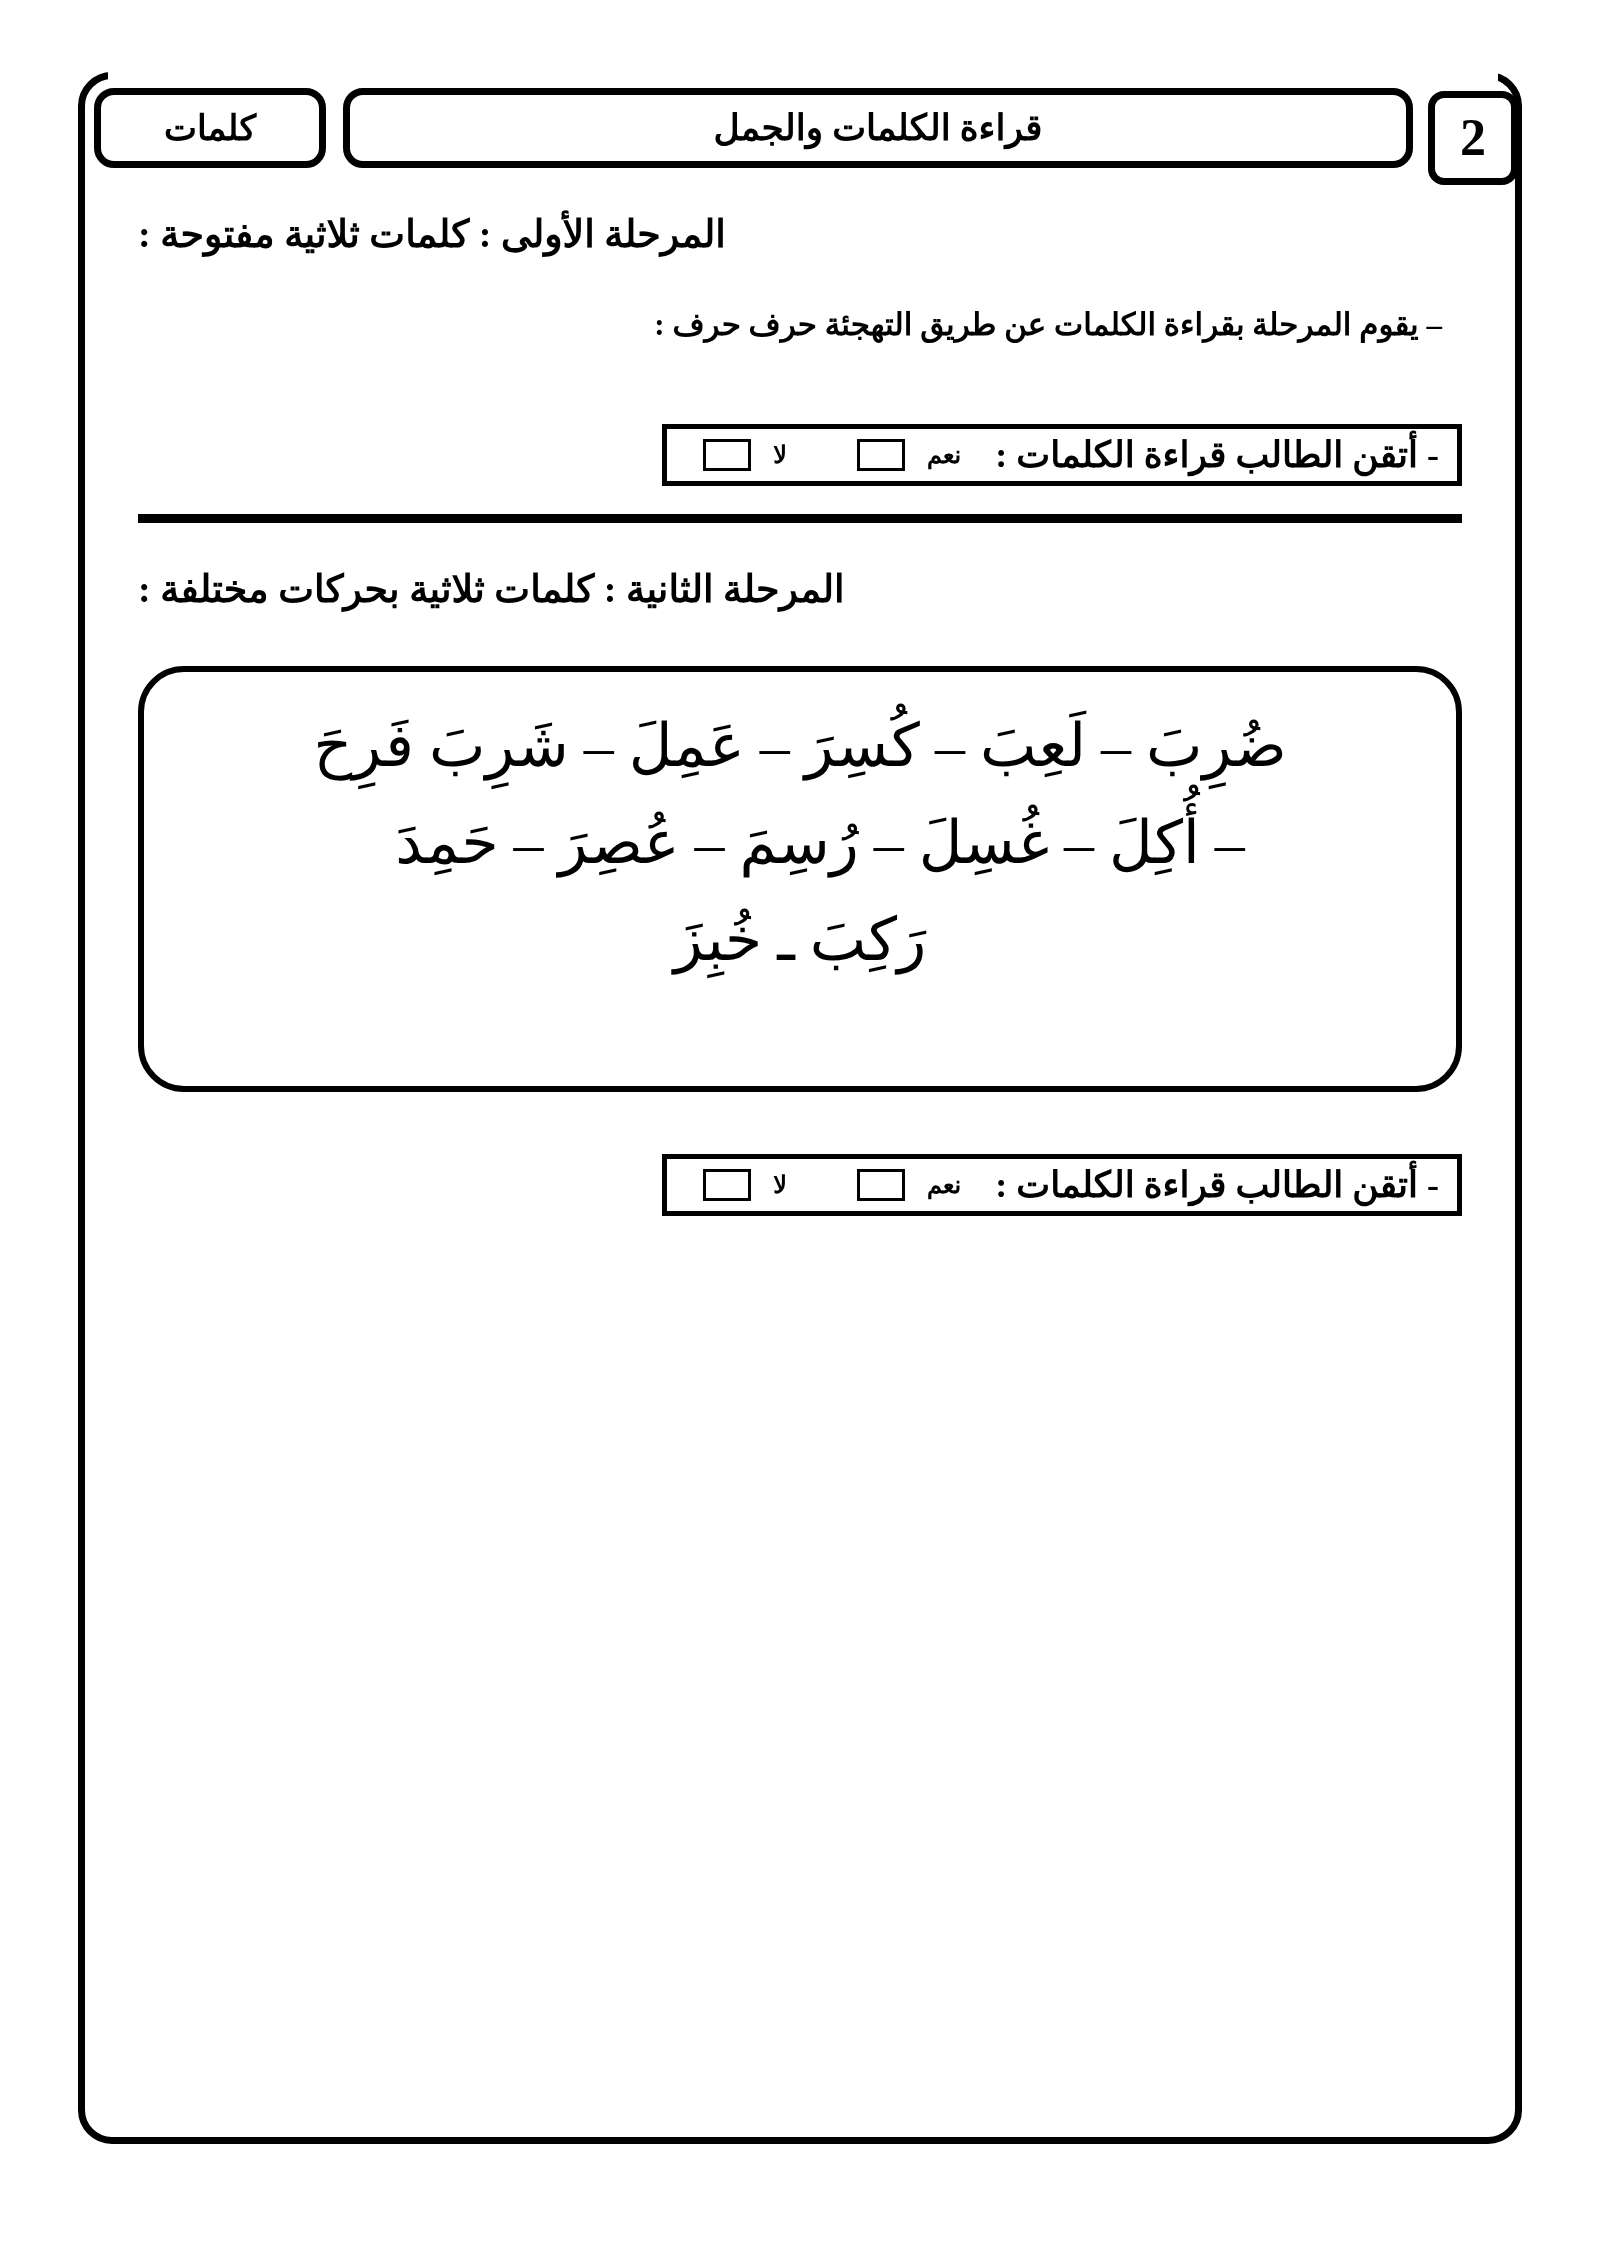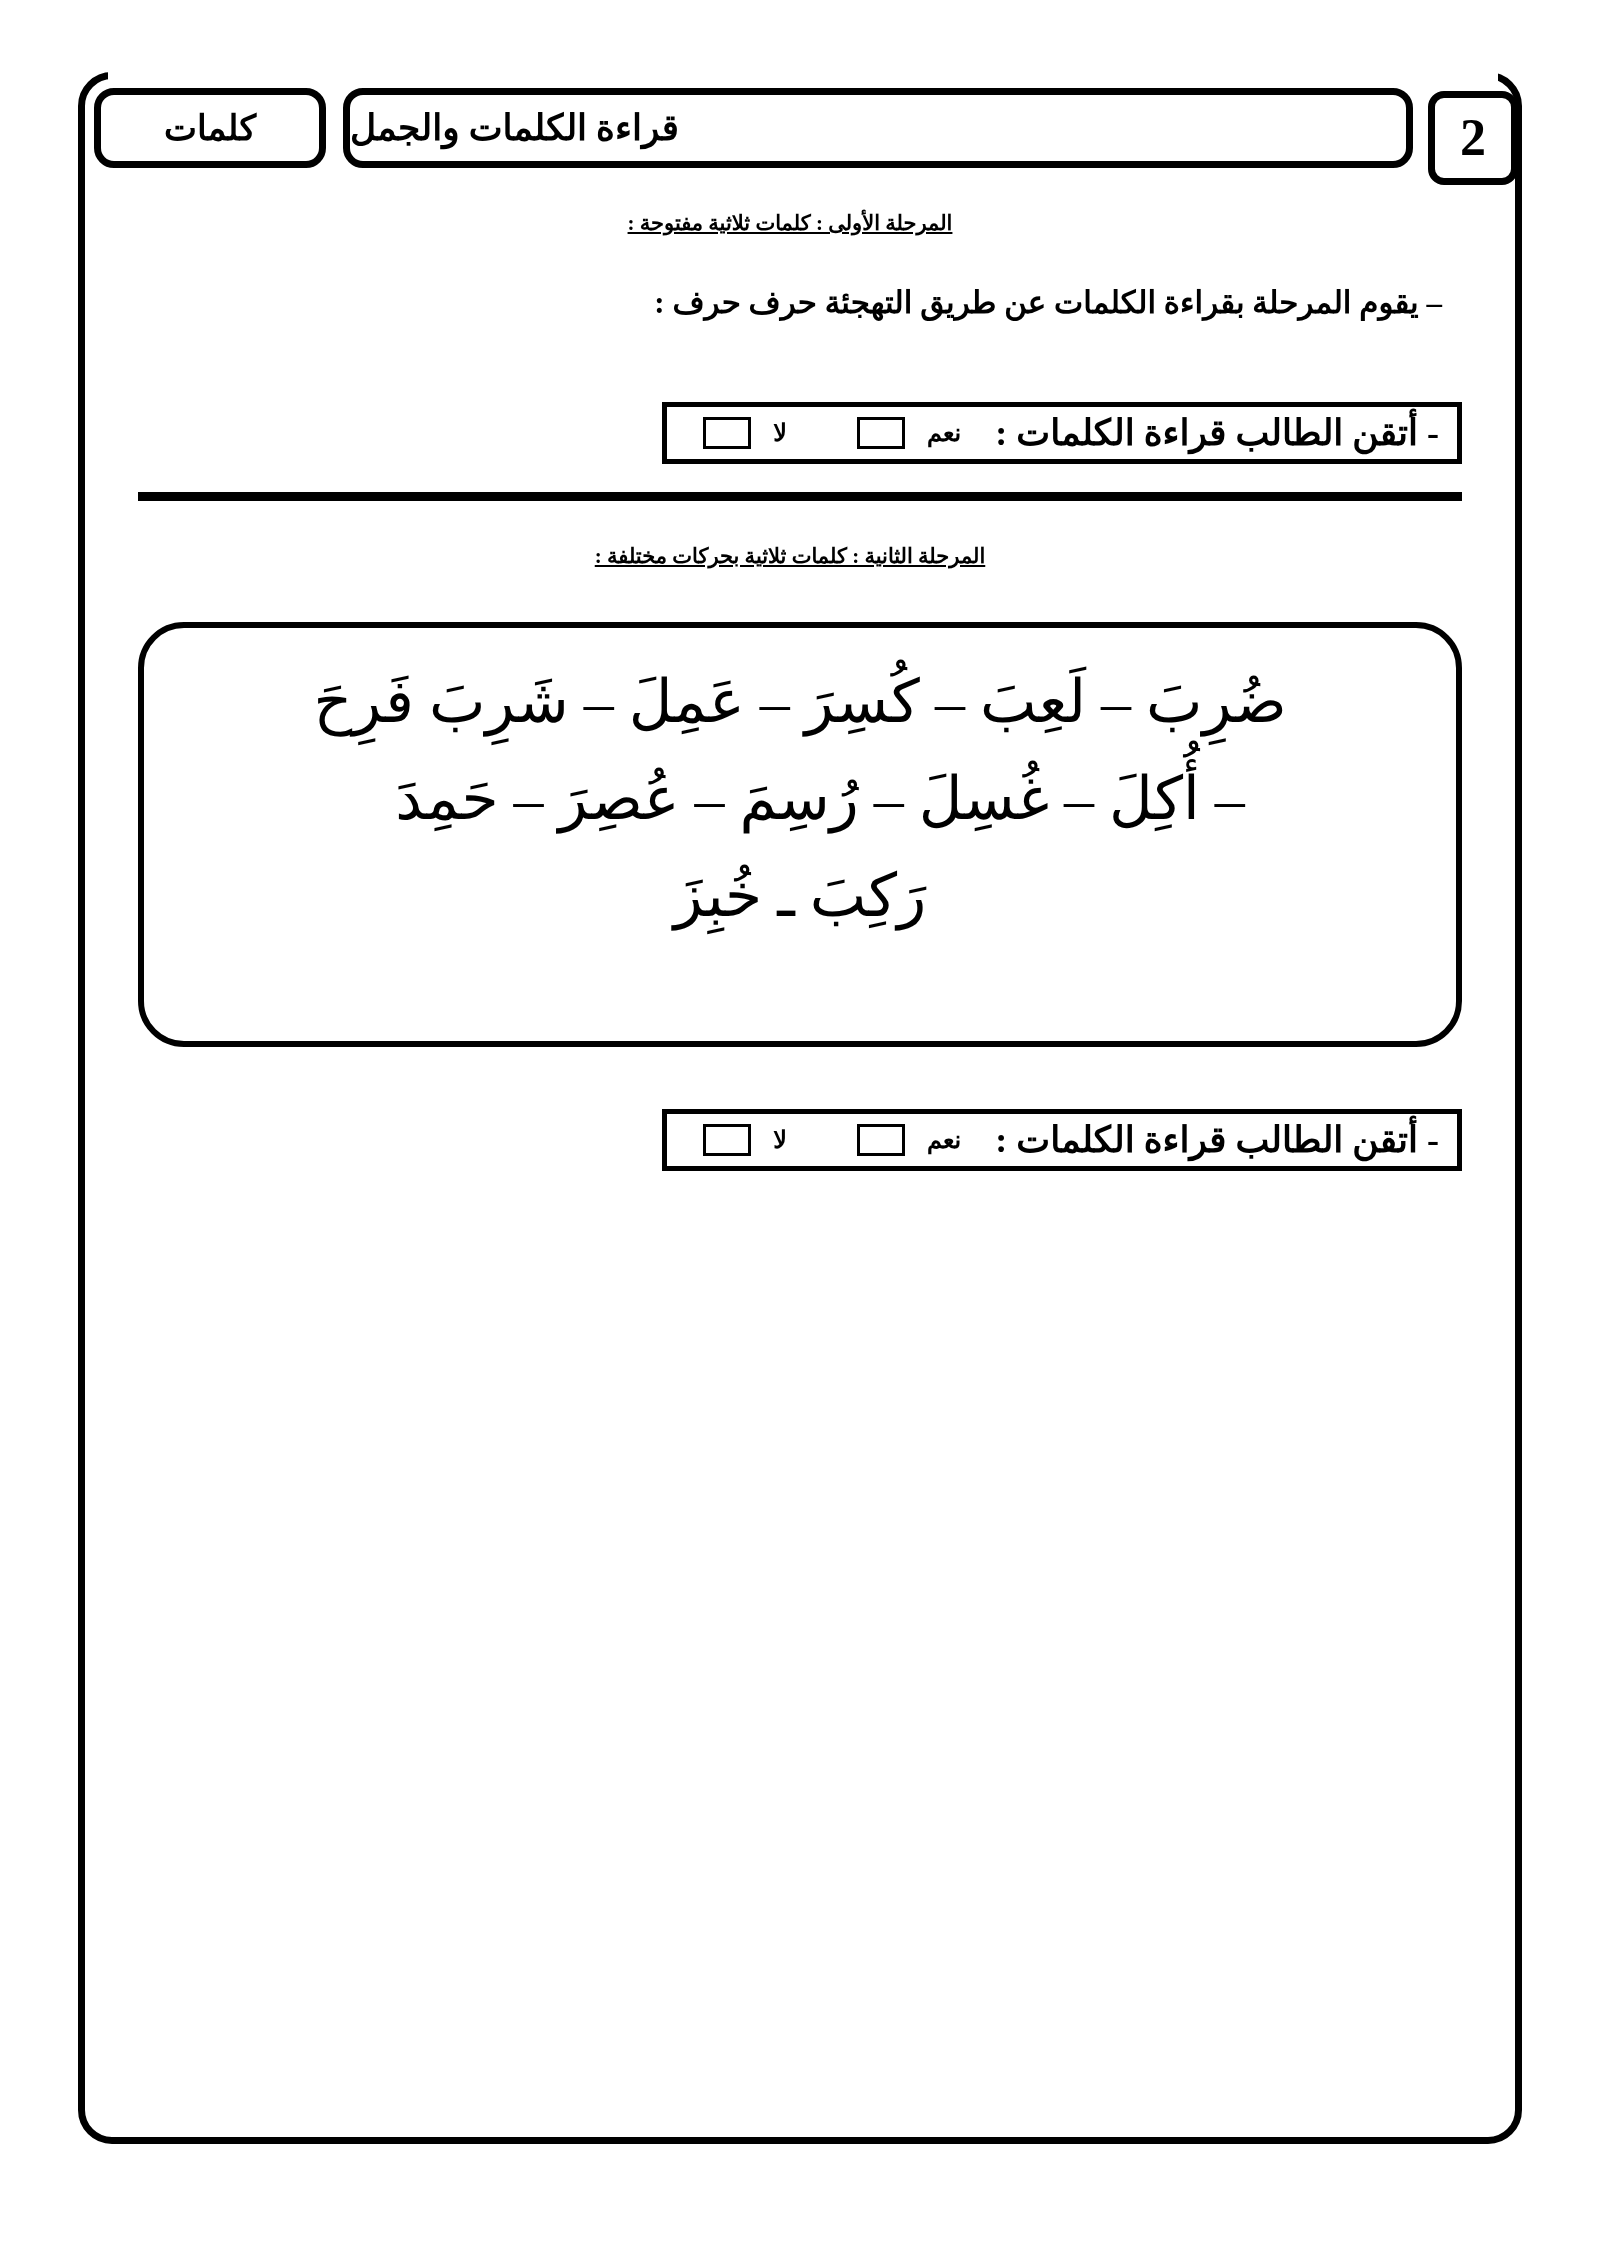--- a/index.html
+++ b/index.html
@@ -63,21 +63,20 @@
     left: 16px;
     top: 0px;
     width: 232px;
     height: 80px;
   }
   .tab-title {
     left: 265px;
     top: 0px;
     width: 1070px;
     height: 80px;
-    justify-content: flex-end;
   }
   .tab-number {
     left: 1350px;
     top: 3px;
     width: 90px;
     height: 94px;
     border-radius: 16px;
   }
   .tab-words-label {
     font-size: 35px;
@@ -101,28 +100,27 @@
     position: absolute;
     left: 78px;
     top: 180px;
     width: 1444px;
     height: 1964px;
     box-sizing: border-box;
     padding: 0 60px;
   }
 
   .stage-heading {
-    text-align: center;
-    font-size: 21px;
+    text-align: left;
+    font-size: 38px;
     font-weight: bold;
     margin: 0;
     padding: 0 20px 0 0;
     line-height: 1.3;
     white-space: nowrap;
-    text-decoration: underline;
   }
 
   .instruction {
     text-align: right;
     font-size: 31px;
     font-weight: bold;
     margin: 0;
     padding: 0 20px 0 0;
     line-height: 1.3;
     white-space: nowrap;

